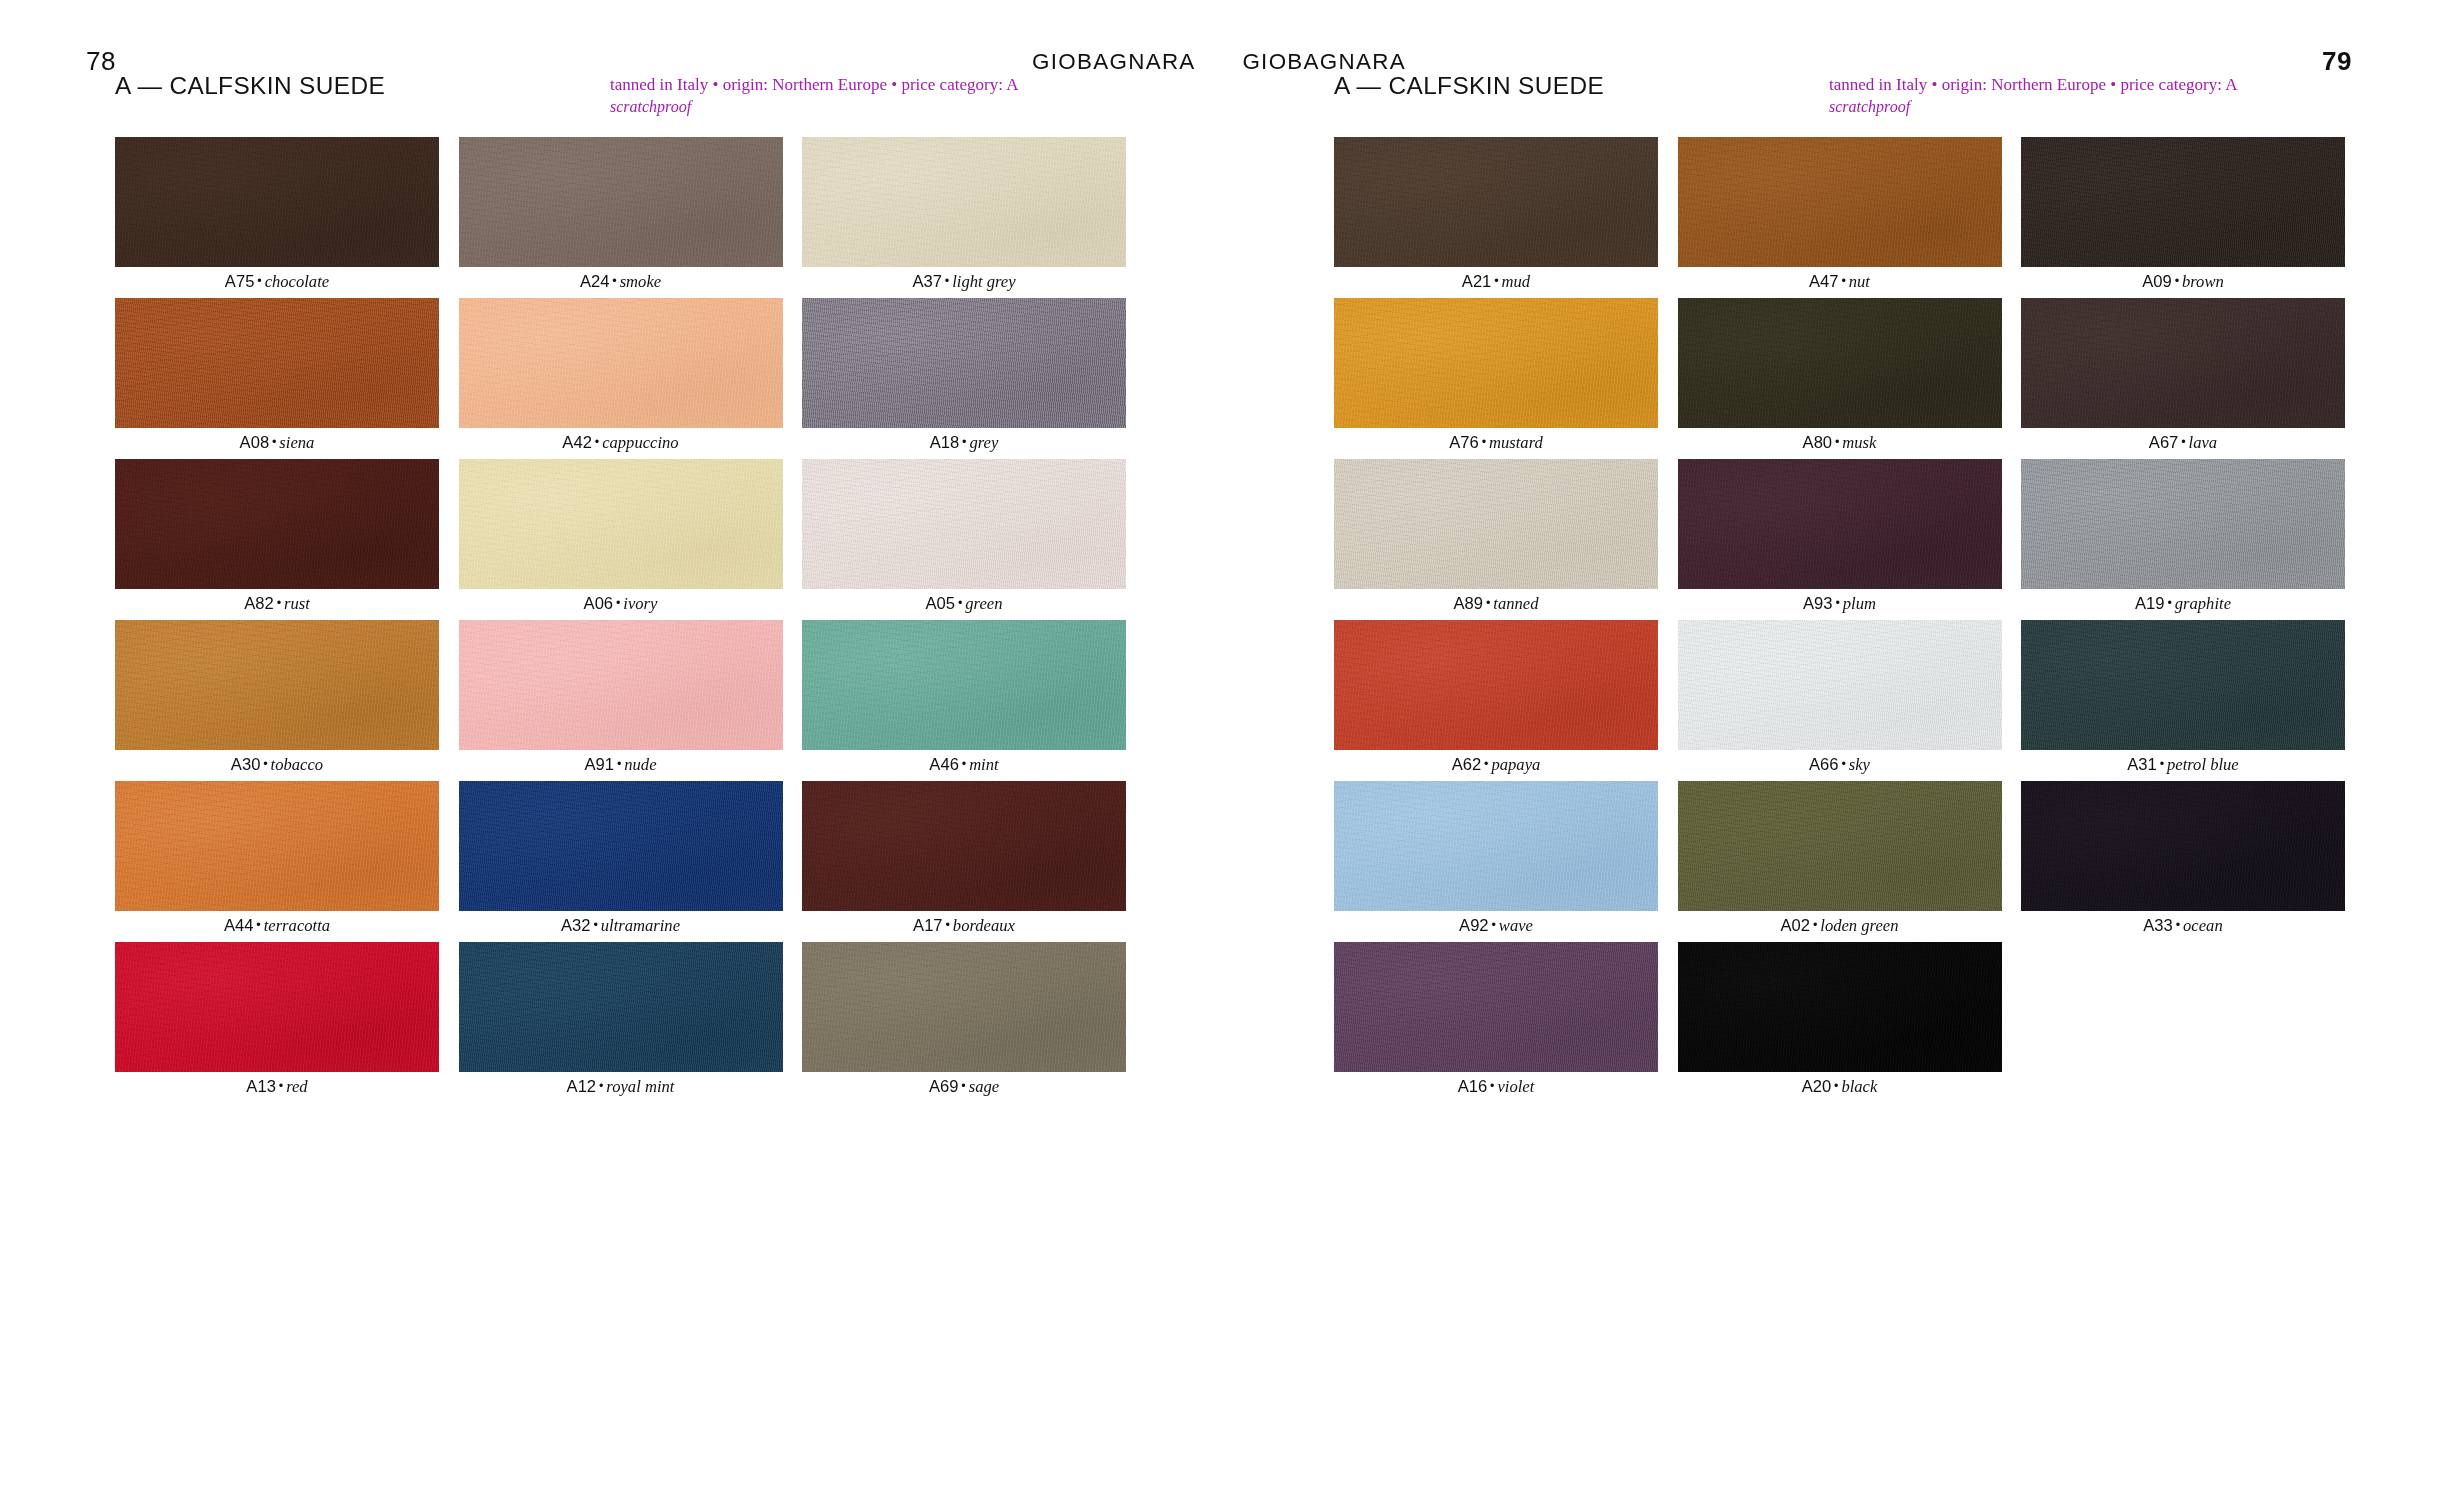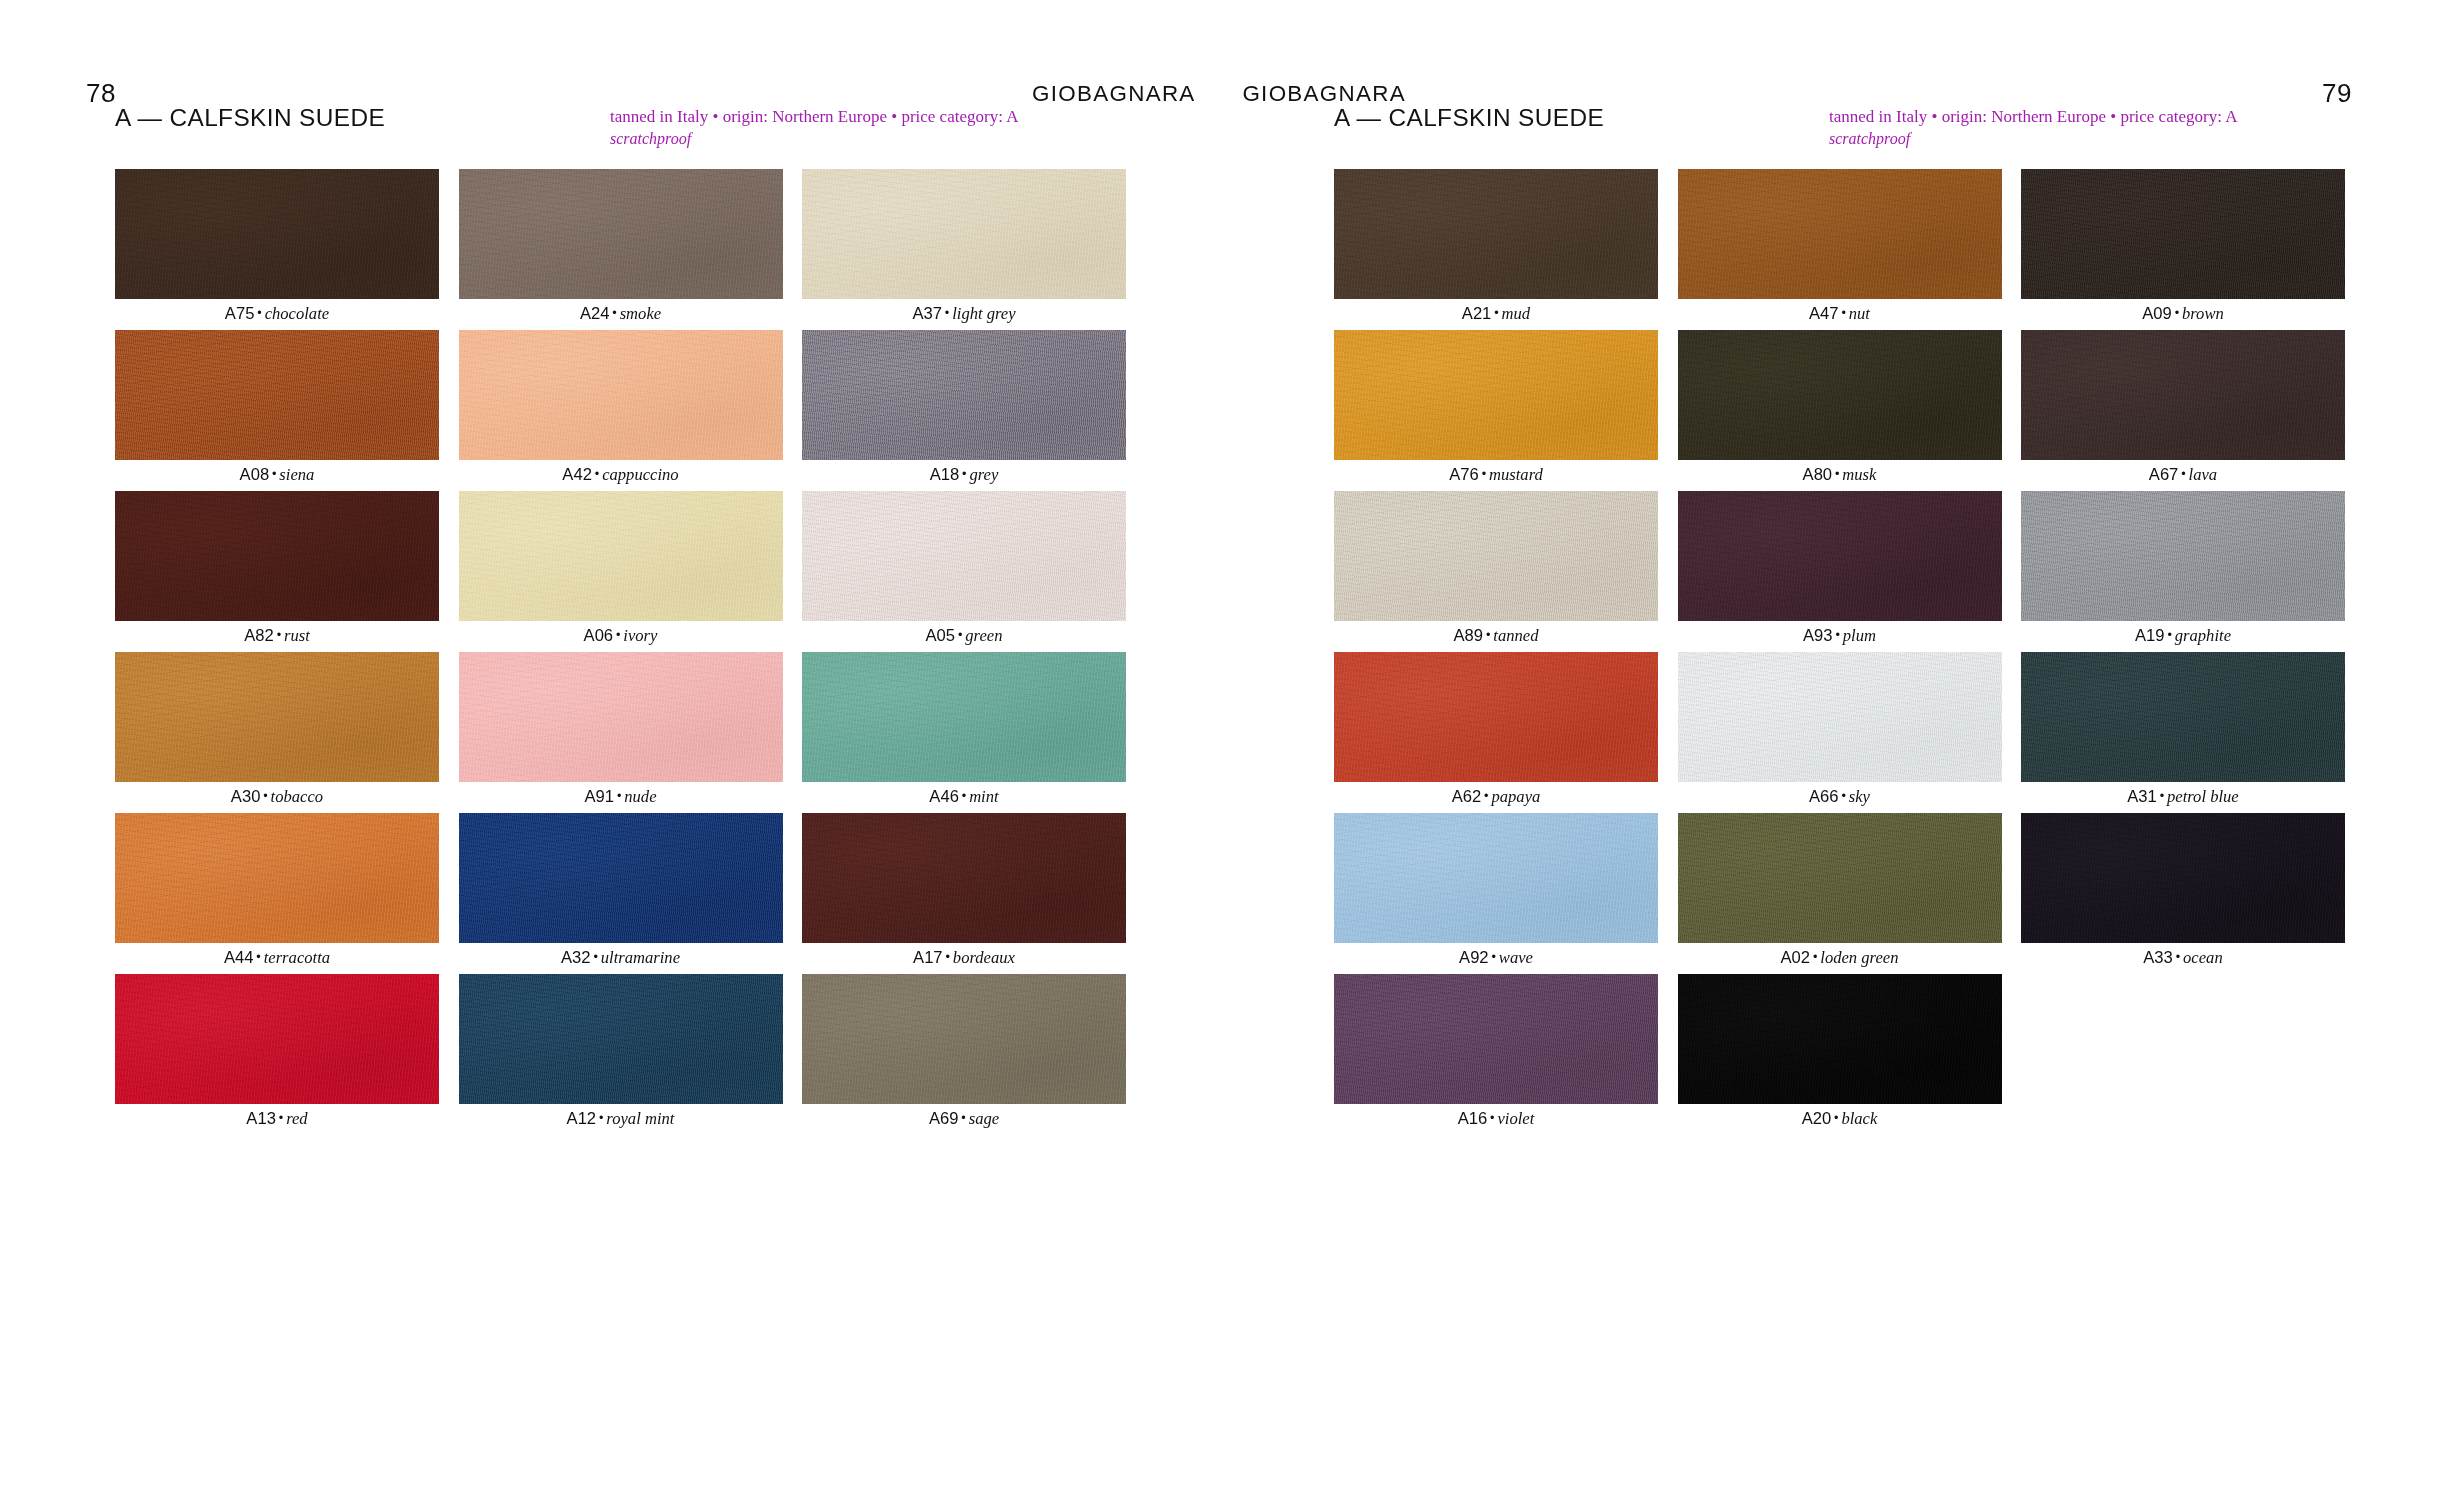--- a/index.html
+++ b/index.html
@@ -18,21 +18,20 @@
     width: 2438px;
     height: 1509px;
     background: #ffffff;
     display: flex;
   }
   .page {
     position: relative;
     width: 1219px;
     height: 1248px;
     box-sizing: border-box;
-    margin-top: 32px;
   }
   .page-left { padding: 0 0 0 0; }
   .page-right { padding: 0 0 0 0; }
 
   
   .runhead {
     position: absolute;
     top: 45px;
     left: 0;
     width: 100%;
@@ -42,21 +41,21 @@
     position: absolute;
     top: 0;
     font-family: "Liberation Sans", sans-serif;
     font-size: 26px;
     font-weight: 400;
     letter-spacing: 0.5px;
     color: #111111;
     line-height: 33px;
   }
   .folio-left  { left: 86px; }
-  .folio-right { right: 86px; }
+  .folio-right { right: 86px; font-weight: bold; }
   .brandmark {
     position: absolute;
     top: 0;
     font-family: "Liberation Sans", sans-serif;
     font-size: 22.4px;
     font-weight: 400;
     letter-spacing: 1.3px;
     color: #111111;
     line-height: 33px;
     white-space: nowrap;

